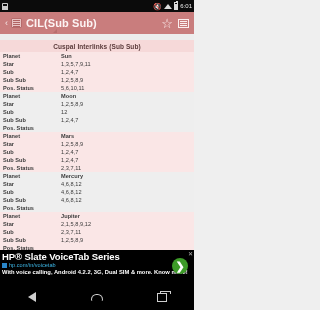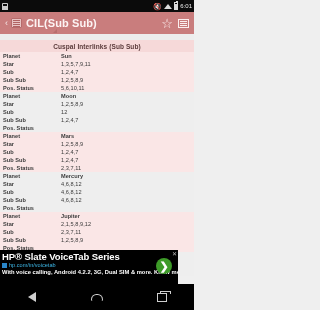--- a/index.html
+++ b/index.html
@@ -59,21 +59,21 @@
   .table { }
   .blk { }
   .blk.pink { background:#fae6e6; }
   .blk.gray { background:#eeeeee; }
   .row { display:flex; height:8px; align-items:center; padding:0 3px; }
   .row .lbl { width:58px; flex:none; font-size:5.6px; color:#3b3b3b; font-weight:bold; letter-spacing:.05px; }
   .row .val { flex:1; font-size:5.6px; color:#3b3b3b; letter-spacing:.05px; }
   .row.head .lbl, .row.head .val { font-weight:bold; }
   
   .ad {
-    position:absolute; left:0; bottom:26px; width:178px; height:34px;
+    position:absolute; left:0; bottom:26px; width:194px; height:34px;
     background:#000; color:#fff; overflow:hidden;
   }
   .ad-x { position:absolute; right:1px; top:0px; font-size:6px; color:#bbb; cursor:pointer; }
   .ad-title {
     font-size:9.5px; font-weight:bold; color:#ffffff; padding:1px 2px 0 2px;
     white-space:nowrap; letter-spacing:-.1px;
   }
   .ad-url { font-size:5.6px; color:#3db8e8; padding:0 2px; display:flex; align-items:center; gap:2px;}
   .ad-badge { width:5px; height:5px; background:#2a86c8; display:inline-block; flex:none;}
   .ad-desc { font-size:5.8px; color:#fff; font-weight:bold; padding:1px 2px 0 2px; white-space:nowrap; }

